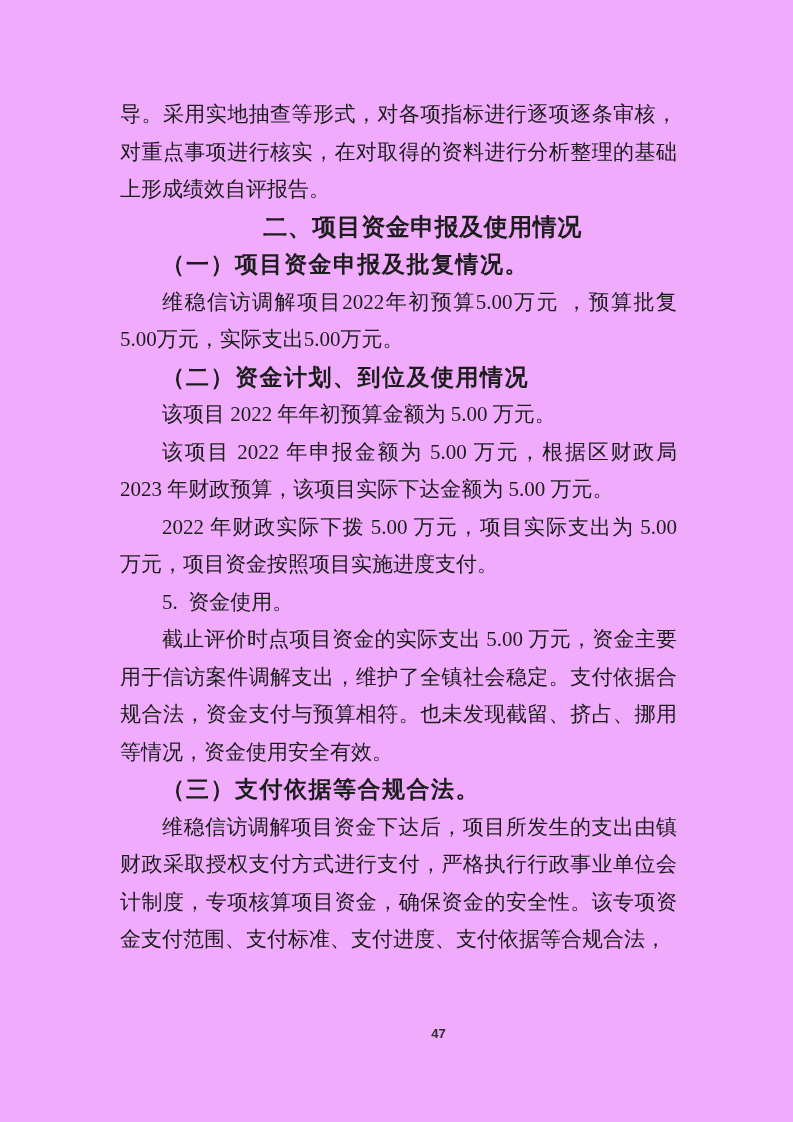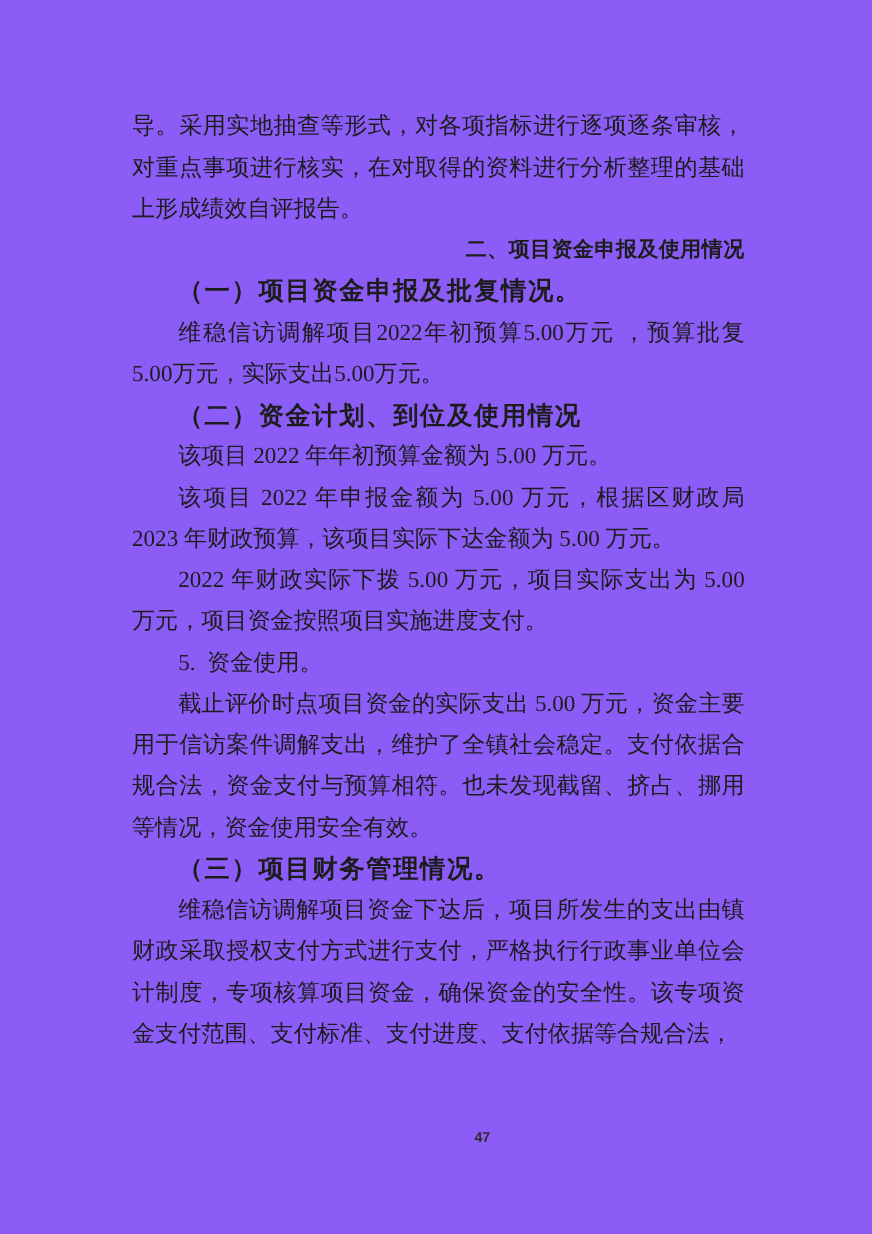--- a/index.html
+++ b/index.html
@@ -4,21 +4,21 @@
 <style>
   html, body {
     margin: 0;
     padding: 0;
     background: #ffffff;
   }
   .page {
     position: relative;
     width: 793px;
     height: 1122px;
-    background: #8b5cf6;
+    background: #f0abfc;
     overflow: hidden;
     font-family: "Liberation Serif", "DejaVu Serif", serif;
     color: #1c1c1c;
   }
   .content {
     position: absolute;
     left: 120px;
     top: 96px;
     width: 557px;
     font-size: 21px;
@@ -30,23 +30,23 @@
   }
   .para-indent {
     text-indent: 2em;
   }
   .para-noindent {
     text-indent: 0;
   }
   .heading-1 {
     font-family: Liberation Serif, serif;
     font-weight: bold;
-    font-size: 19px;
+    font-size: 24px;
     text-indent: 2em;
-    text-align: right;
+    text-align: center;
     letter-spacing: 0.5px;
   }
   .heading-2 {
     font-weight: bold;
     font-size: 23px;
     text-indent: 1.8em;
     text-align: left;
     letter-spacing: 1.5px;
   }
   .page-footer {
@@ -71,17 +71,17 @@
     <p class="para-noindent">导。采用实地抽查等形式，对各项指标进行逐项逐条审核，对重点事项进行核实，在对取得的资料进行分析整理的基础上形成绩效自评报告。</p>
     <p class="heading-1">二、项目资金申报及使用情况</p>
     <p class="heading-2">（一）项目资金申报及批复情况。</p>
     <p class="para-indent">维稳信访调解项目2022年初预算5.00万元 ，预算批复5.00万元，实际支出5.00万元。</p>
     <p class="heading-2">（二）资金计划、到位及使用情况</p>
     <p class="para-indent">该项目 2022 年年初预算金额为 5.00 万元。</p>
     <p class="para-indent">该项目 2022 年申报金额为 5.00 万元，根据区财政局 2023 年财政预算，该项目实际下达金额为 5.00 万元。</p>
     <p class="para-indent">2022 年财政实际下拨 5.00 万元，项目实际支出为 5.00 万元，项目资金按照项目实施进度支付。</p>
     <p class="para-indent">5. 资金使用。</p>
     <p class="para-indent">截止评价时点项目资金的实际支出 5.00 万元，资金主要用于信访案件调解支出，维护了全镇社会稳定。支付依据合规合法，资金支付与预算相符。也未发现截留、挤占、挪用等情况，资金使用安全有效。</p>
-    <p class="heading-2">（三）项目财务管理情况。</p>
+    <p class="heading-2">（三）支付依据等合规合法。</p>
     <p class="para-indent">维稳信访调解项目资金下达后，项目所发生的支出由镇财政采取授权支付方式进行支付，严格执行行政事业单位会计制度，专项核算项目资金，确保资金的安全性。该专项资金支付范围、支付标准、支付进度、支付依据等合规合法，</p>
   </div>
   <div class="page-footer">47</div>
 </div>
 
 </body></html>

